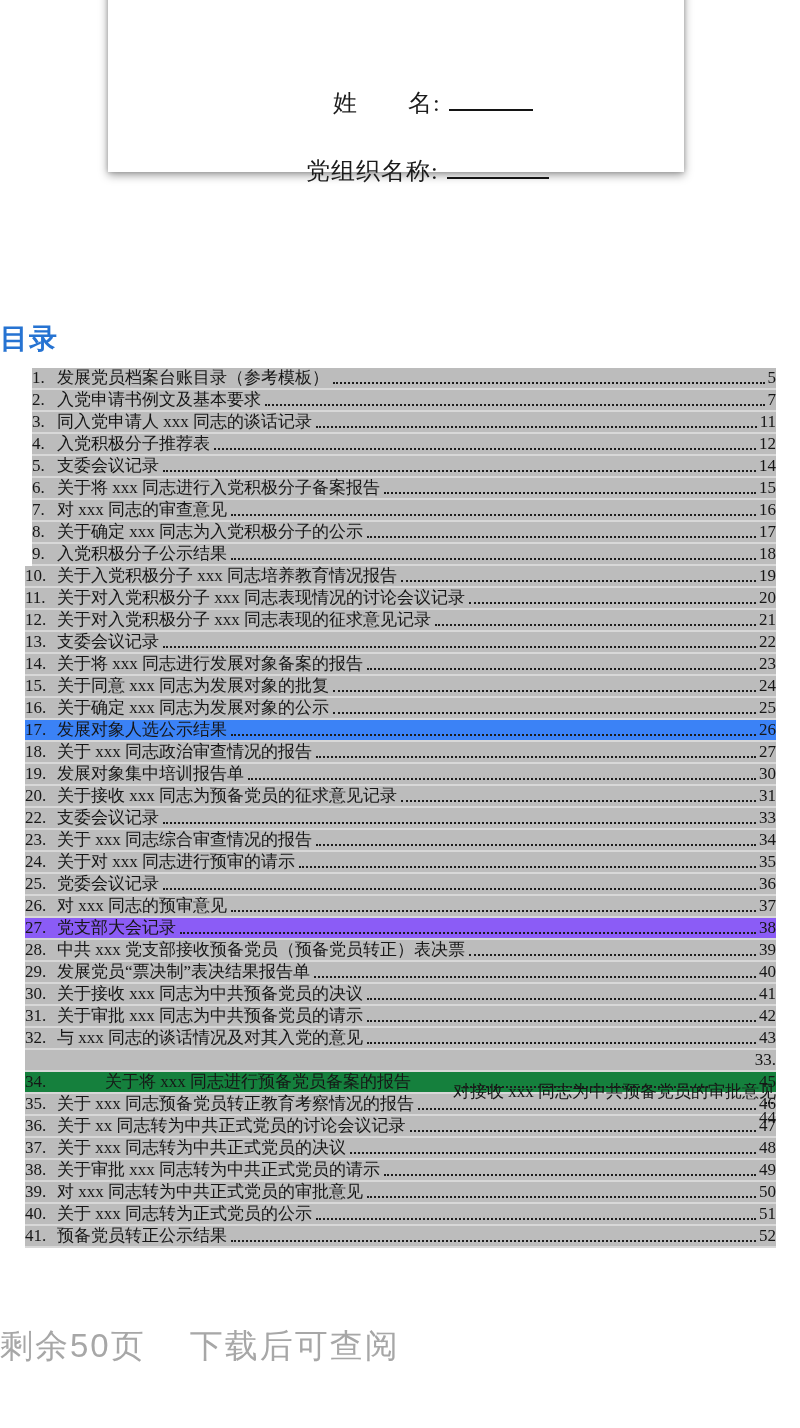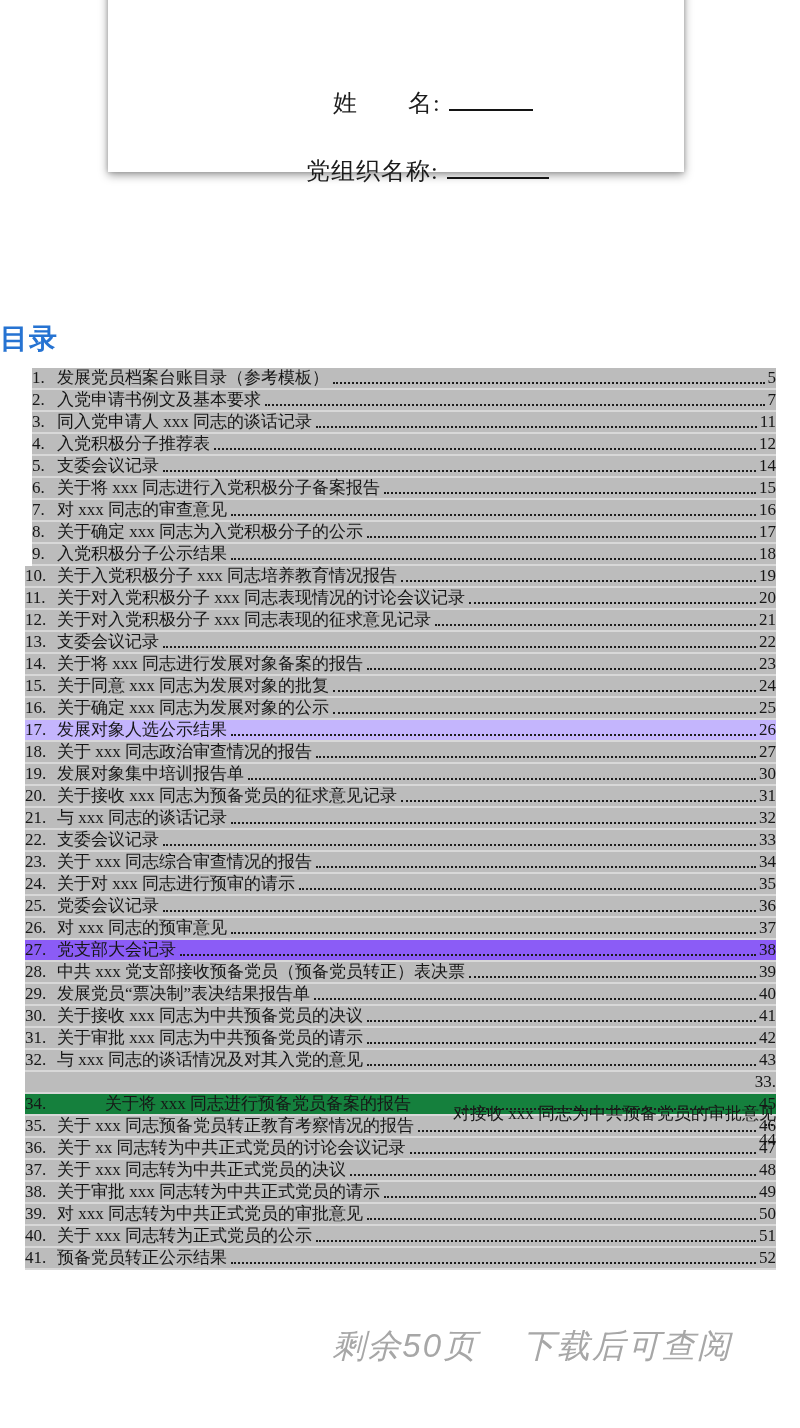--- a/index.html
+++ b/index.html
@@ -49,22 +49,22 @@
   .row.single .num{flex:0 0 25px;}
   .row .title{flex:0 0 auto;overflow:hidden;}
   .row .leader{
     flex:1 1 auto;min-width:8px;
     border-bottom:2.5px dotted #1c1c1c;
     margin:0 3px 4px 4px;
   }
   .row .pg{flex:0 0 auto;text-align:right;}
   
   .footer{
-    position:absolute;left:0;top:1324px;width:732px;text-align:right;
-    font-size:33px;letter-spacing:2px;font-style:italic;
+    position:absolute;left:0;top:1324px;width:732px;text-align:left;
+    font-size:33px;letter-spacing:2px;
   }
   .footer .seg1{margin-right:44px;}
 </style>
 </head>
 <body>
 
 <div class="page-frag">
   <div class="frag-line" style="left:197px;top:104px;">
     <span>姓　　名:</span><span class="blank blank-name"></span>
   </div>
@@ -165,21 +165,21 @@
     <span class="title">关于同意 xxx 同志为发展对象的批复</span>
     <span class="leader"></span>
     <span class="pg">24</span>
   </div>
     <div class="row" style="background: rgb(188, 188, 188);">
     <span class="num">16.</span>
     <span class="title">关于确定 xxx 同志为发展对象的公示</span>
     <span class="leader"></span>
     <span class="pg">25</span>
   </div>
-    <div class="row" style="background: #c4b5fd;">
+    <div class="row" style="background: #3b82f6;">
     <span class="num">17.</span>
     <span class="title">发展对象人选公示结果</span>
     <span class="leader"></span>
     <span class="pg">26</span>
   </div>
     <div class="row" style="background: rgb(188, 188, 188);">
     <span class="num">18.</span>
     <span class="title">关于 xxx 同志政治审查情况的报告</span>
     <span class="leader"></span>
     <span class="pg">27</span>
@@ -188,26 +188,20 @@
     <span class="num">19.</span>
     <span class="title">发展对象集中培训报告单</span>
     <span class="leader"></span>
     <span class="pg">30</span>
   </div>
     <div class="row" style="background: rgb(188, 188, 188);">
     <span class="num">20.</span>
     <span class="title">关于接收 xxx 同志为预备党员的征求意见记录</span>
     <span class="leader"></span>
     <span class="pg">31</span>
-  </div>
-    <div class="row" style="background: rgb(188, 188, 188);">
-    <span class="num">21.</span>
-    <span class="title">与 xxx 同志的谈话记录</span>
-    <span class="leader"></span>
-    <span class="pg">32</span>
   </div>
     <div class="row" style="background: rgb(188, 188, 188);">
     <span class="num">22.</span>
     <span class="title">支委会议记录</span>
     <span class="leader"></span>
     <span class="pg">33</span>
   </div>
     <div class="row" style="background: rgb(188, 188, 188);">
     <span class="num">23.</span>
     <span class="title">关于 xxx 同志综合审查情况的报告</span>

